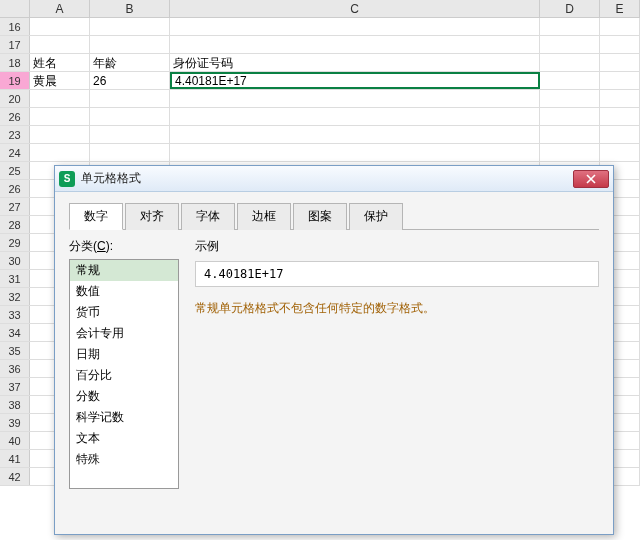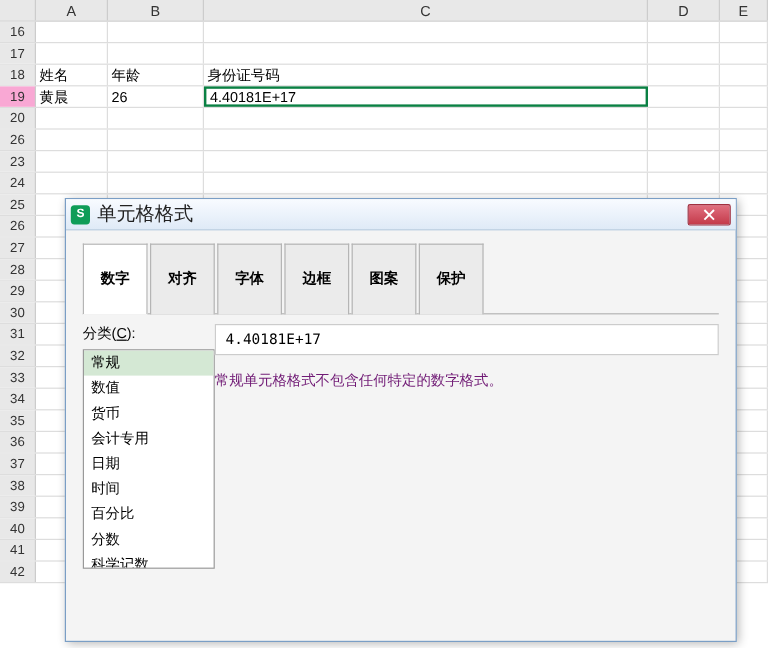--- a/index.html
+++ b/index.html
@@ -13,40 +13,40 @@
 
 .grid-row { display: flex; height: 18px; border-bottom: 1px solid #ddd; }
 .row-header { width: 30px; text-align: center; line-height: 18px; border-right: 1px solid #ccc; background: #e8e8e8; color: #333; font-size: 11px; }
 .row-header.active { background: #f9a8d4; }
 .cell { border-right: 1px solid #ddd; padding: 0 3px; line-height: 18px; white-space: nowrap; overflow: hidden; }
 .cell.selected { border: 2px solid #0a8043; line-height: 14px; }
 
 .dialog { position: absolute; left: 54px; top: 165px; width: 560px; height: 370px; background: #f4f4f4; border: 1px solid #7a9ec5; box-shadow: 2px 2px 8px rgba(0,0,0,.3); }
 .titlebar { height: 26px; background: linear-gradient(#f8fbff, #dfeaf7); border-bottom: 1px solid #b8cde2; display: flex; align-items: center; padding: 0 4px; }
 .title-icon { width: 16px; height: 16px; background: #0f9d58; border-radius: 3px; margin-right: 6px; display: flex; align-items: center; justify-content: center; color: #fff; font-size: 10px; font-weight: bold; }
-.title-text { flex: 1; font-size: 16px; color: #222; }
+.title-text { flex: 1; font-size: 12px; color: #222; }
 .close-btn { width: 36px; height: 18px; background: linear-gradient(#e07080, #c43a4a); border: 1px solid #a03040; border-radius: 2px; color: #fff; display: flex; align-items: center; justify-content: center; cursor: pointer; }
 .close-btn svg { width: 10px; height: 10px; }
 
 .dialog-body { padding: 10px 14px; }
 .tabs { display: flex; border-bottom: 1px solid #b5b5b5; margin-bottom: 8px; }
-.tab { padding: 20px 14px; border: 1px solid #b5b5b5; border-bottom: none; background: #ebebeb; margin-right: 2px; cursor: pointer; position: relative; top: 1px; font-weight: bold; }
+.tab { padding: 4px 14px; border: 1px solid #b5b5b5; border-bottom: none; background: #ebebeb; margin-right: 2px; cursor: pointer; position: relative; top: 1px; }
 .tab.active { background: #fff; border-bottom: 1px solid #fff; }
 
-.content { display: flex; }
+.content { display: flex; gap: 16px; }
 .left-col { width: 110px; }
 .category-label { margin-bottom: 4px; }
 .underline { text-decoration: underline; }
-.category-list { border: 1px solid #999; background: #fff; height: 183px; overflow: hidden; }
+.category-list { border: 1px solid #999; background: #fff; height: 230px; overflow: hidden; }
 .cat-item { padding: 2px 6px; cursor: pointer; }
 .cat-item.selected { background: #d4e8d4; }
 .right-col { flex: 1; }
 .example-label { margin-bottom: 6px; }
 .example-box { border: 1px solid #ccc; background: #fff; padding: 5px 8px; margin-bottom: 12px; font-family: monospace; }
-.desc-text { color: #701a75; line-height: 1.6; }
+.desc-text { color: #a16207; line-height: 1.6; }
 </style>
 </head>
 <body>
 
 <div class="spreadsheet">
   <div class="col-headers">
     <div class="row-header-spacer"></div>
     <div class="col-header col-A">A</div>
     <div class="col-header col-B">B</div>
     <div class="col-header col-C">C</div>
@@ -286,26 +286,27 @@
       </div>
     <div class="content">
       <div class="left-col">
         <div class="category-label"><span>分类(</span><span class="underline">C</span><span>):</span></div>
         <div class="category-list" id="catlist">
             <div class="cat-item selected">常规</div>
             <div class="cat-item">数值</div>
             <div class="cat-item">货币</div>
             <div class="cat-item">会计专用</div>
             <div class="cat-item">日期</div>
-            <div class="cat-item">时间</div>
             <div class="cat-item">百分比</div>
             <div class="cat-item">分数</div>
             <div class="cat-item">科学记数</div>
             <div class="cat-item">文本</div>
+            <div class="cat-item">特殊</div>
           </div>
       </div>
       <div class="right-col">
+        <div class="example-label">示例</div>
         <div class="example-box">4.40181E+17</div>
         <div class="desc-text">常规单元格格式不包含任何特定的数字格式。</div>
       </div>
     </div>
   </div>
 </div>
 
 </body></html>

